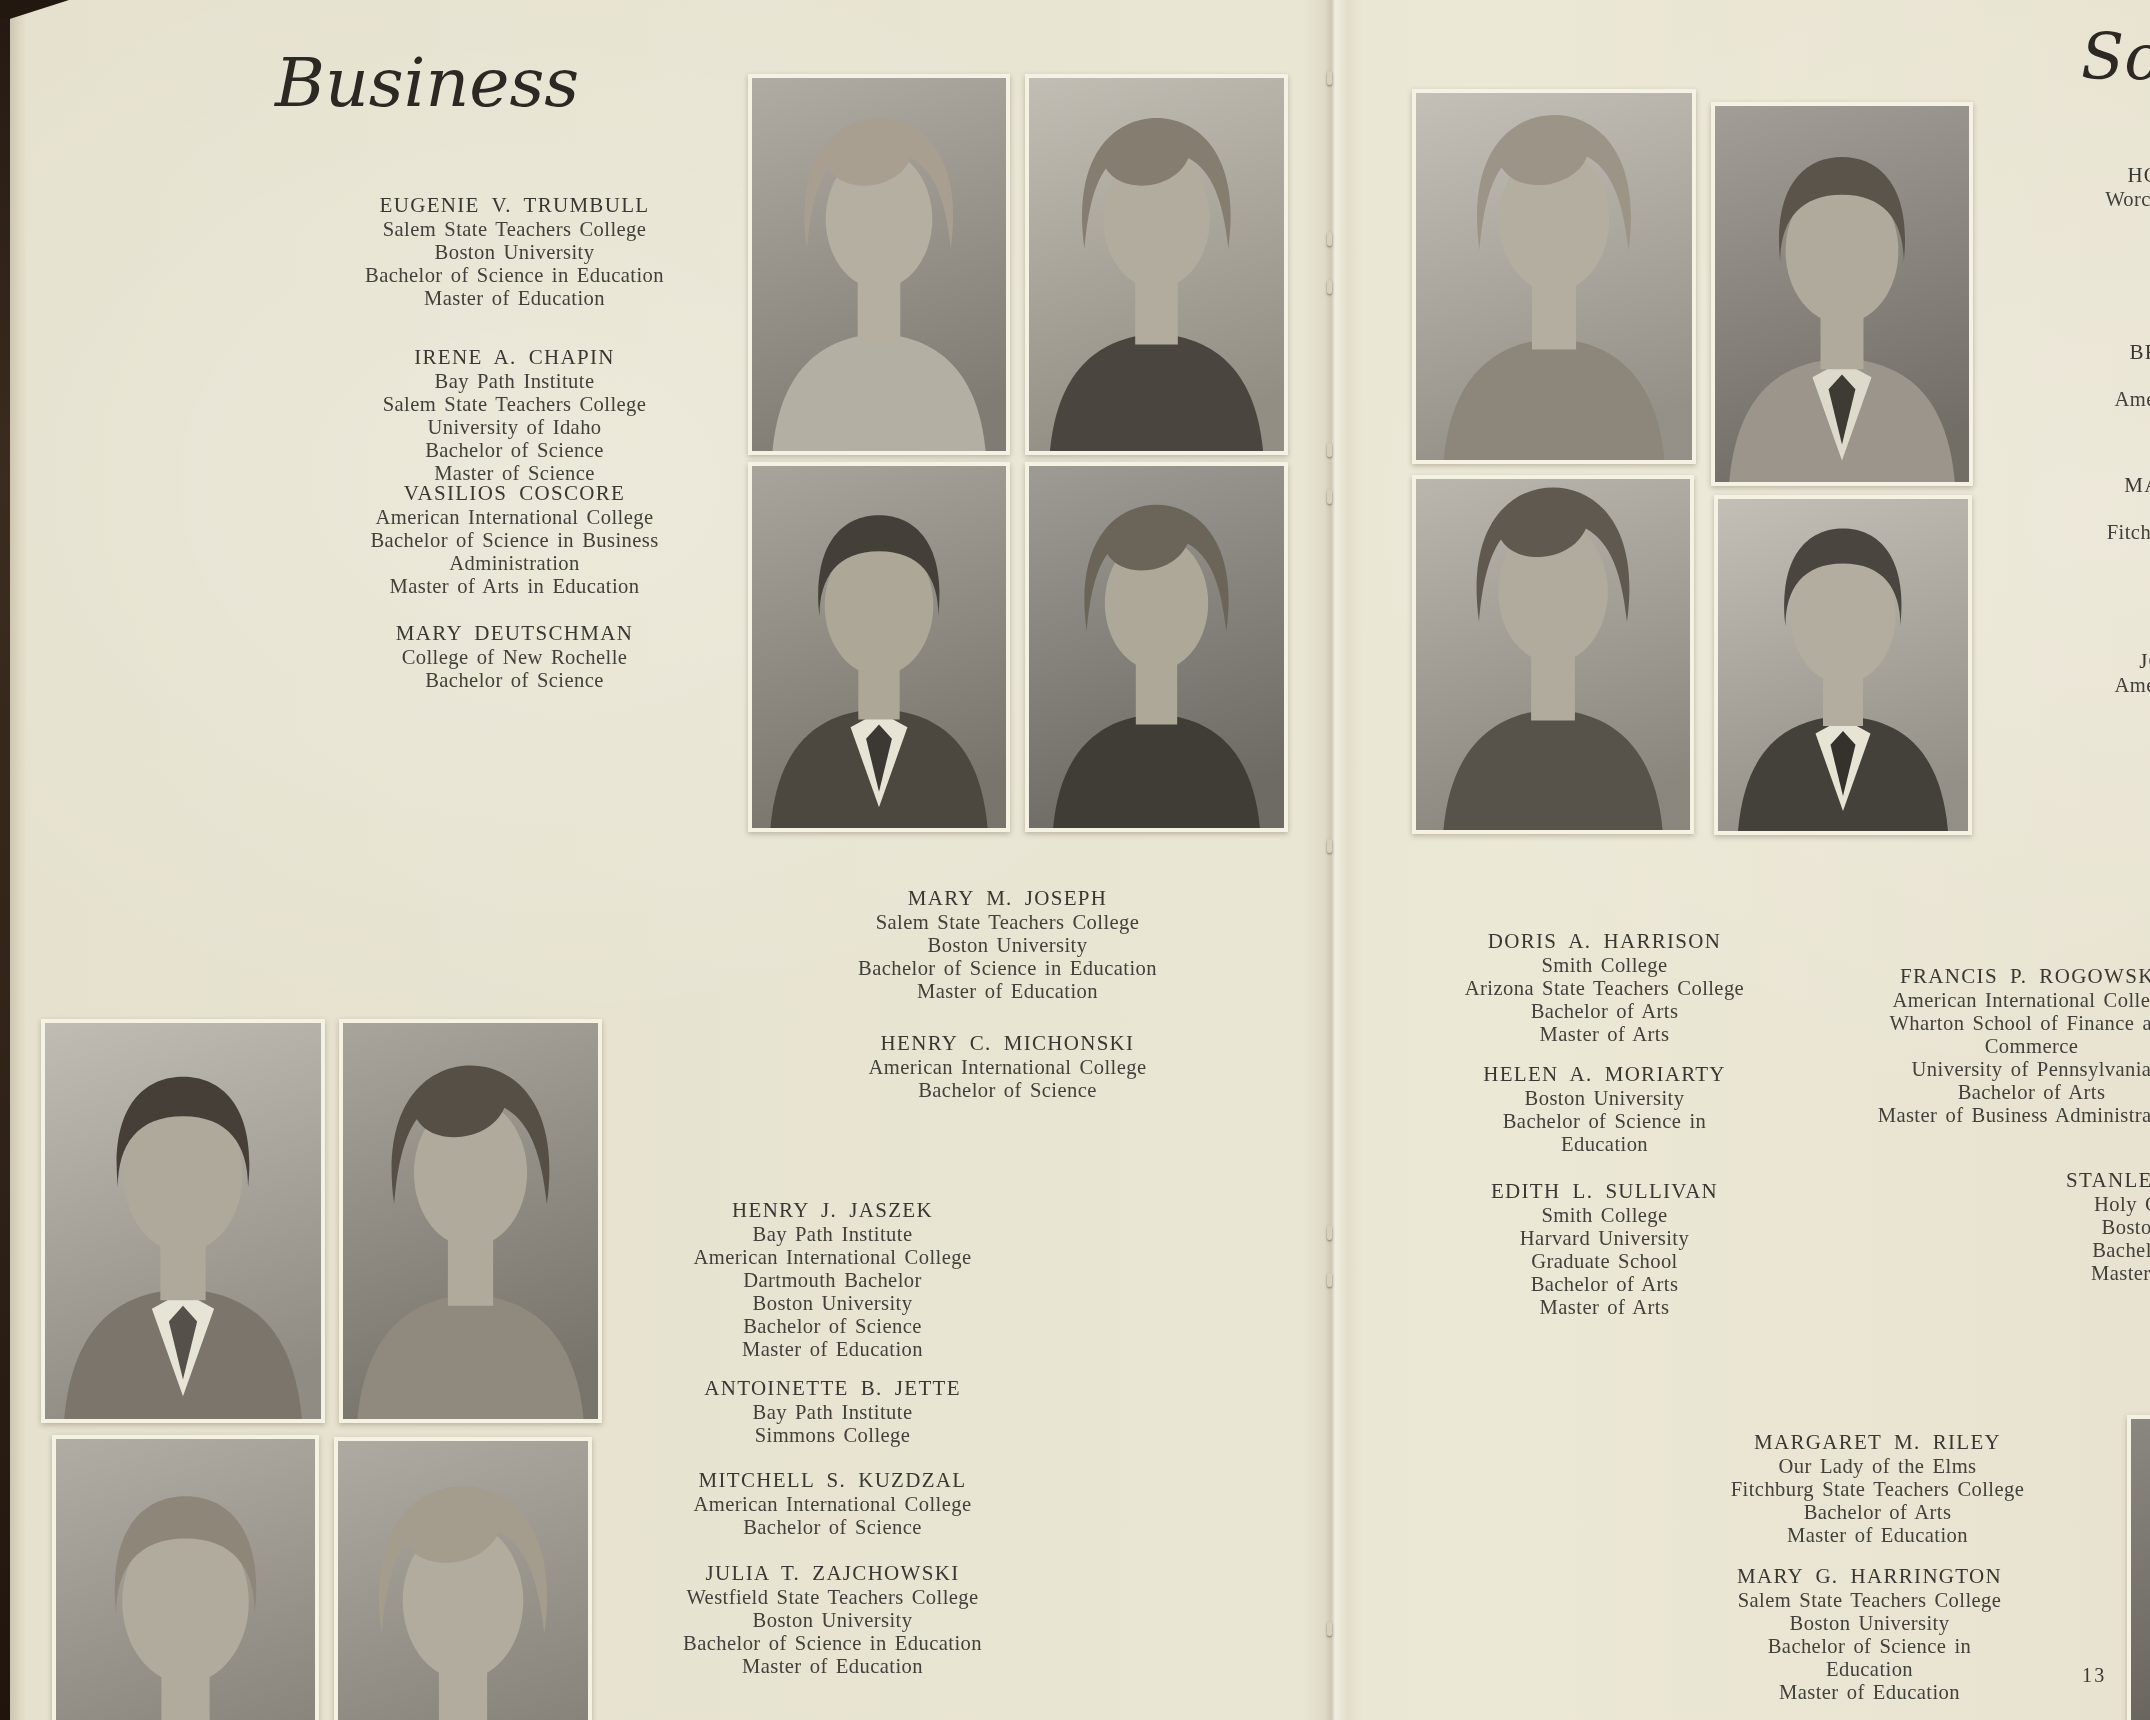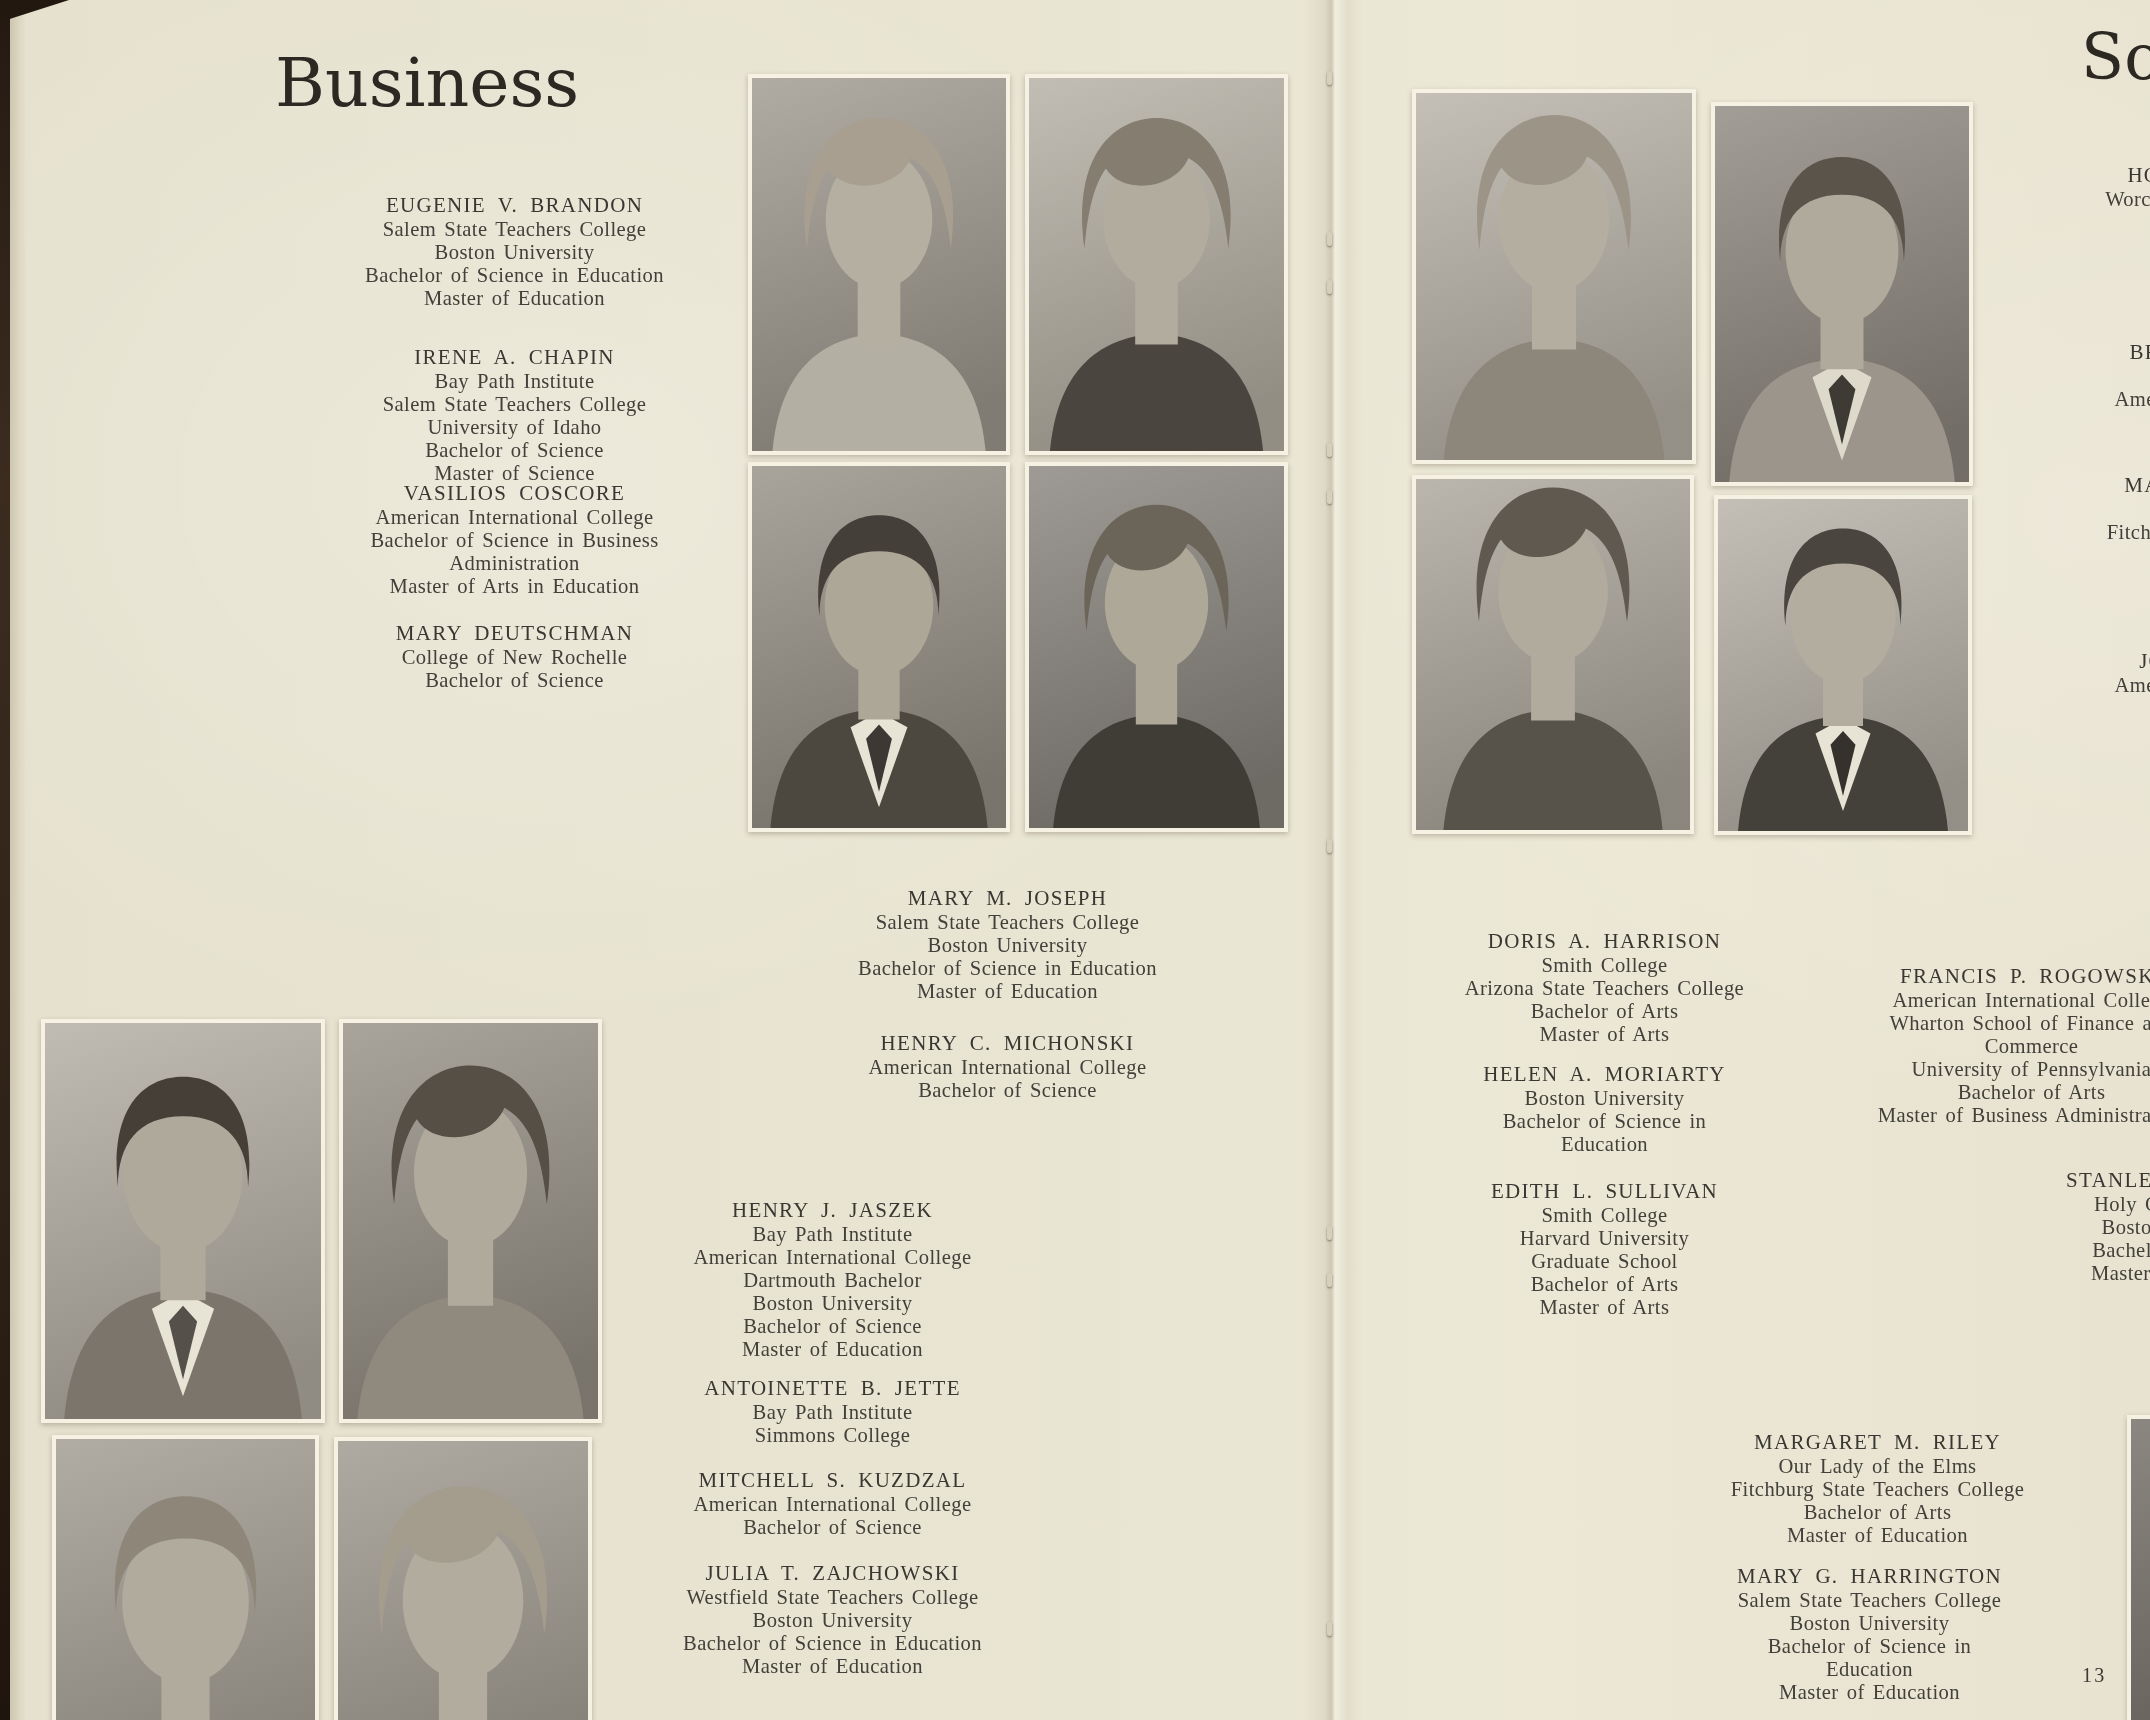--- a/index.html
+++ b/index.html
@@ -18,21 +18,21 @@
   .edge-left-paper{position:absolute;left:9.5px;top:0;width:17px;height:1721px;
     background:linear-gradient(90deg,#cdc7b1,#ddd7c2 55%,#e6e2cf);}
   .corner-topleft{position:absolute;left:0;top:0;width:69px;height:19px;background:#231810;
     clip-path:polygon(0 0,100% 0,14% 100%,0 100%);}
   .gutter{position:absolute;left:1303px;top:0;width:60px;height:1721px;
     background:linear-gradient(90deg,rgba(118,102,76,0) 0%,rgba(118,102,76,0.10) 36%,
       rgba(88,74,52,0.20) 47%,rgba(255,255,248,0.30) 54%,rgba(118,102,76,0.07) 74%,rgba(118,102,76,0) 100%);}
   .stitch{position:absolute;left:1327px;width:4.7px;height:13.8px;background:#d6d0ba;
     border-radius:2.2px;box-shadow:0 1.3px 2.2px rgba(70,58,38,0.55);}
   
-  .script{position:absolute;font-family:"DejaVu Serif", serif;
+  .script{position:absolute;font-family:"DejaVu Serif", serif;font-style:italic;
     color:#2c2822;white-space:nowrap;text-shadow:0 0.4px 0 rgba(255,255,255,0.35);}
   .t-business{left:275px;top:43px;font-size:68px;}
   .t-social{left:2081px;top:20.6px;font-size:63px;}
   
   .entry{position:absolute;width:413px;text-align:center;}
   .f-name{font-size:21px;line-height:25px;letter-spacing:1.3px;word-spacing:5.6px;color:#393731;}
   .f-line{font-size:20.6px;line-height:23px;letter-spacing:0.4px;word-spacing:2.6px;color:#42403a;}
   .pagenum{position:absolute;left:2046px;top:1664px;font-size:20px;letter-spacing:2.2px;color:#3b3933;margin-left:36px;}
   
   .photo{position:absolute;box-sizing:border-box;border:4.3px solid #f5f2e4;
@@ -60,21 +60,21 @@
   <div class="stitch" style="top:1273px"></div>
   <div class="stitch" style="top:1622px"></div>
   <div class="edge-left-dark"></div>
   <div class="edge-left-paper"></div>
   <div class="corner-topleft"></div>
 
   <div class="script t-business">Business</div>
   <div class="script t-social">Social Science</div>
 
   <div class="entry" style="left:308px;top:193px">
-      <div class="f-name">EUGENIE V. BRANDON</div>
+      <div class="f-name">EUGENIE V. TRUMBULL</div>
       <div class="f-line">Salem State Teachers College</div>
       <div class="f-line">Boston University</div>
       <div class="f-line">Bachelor of Science in Education</div>
       <div class="f-line">Master of Education</div>
     </div>
   <div class="entry" style="left:308px;top:345px">
       <div class="f-name">IRENE A. CHAPIN</div>
       <div class="f-line">Bay Path Institute</div>
       <div class="f-line">Salem State Teachers College</div>
       <div class="f-line">University of Idaho</div>

